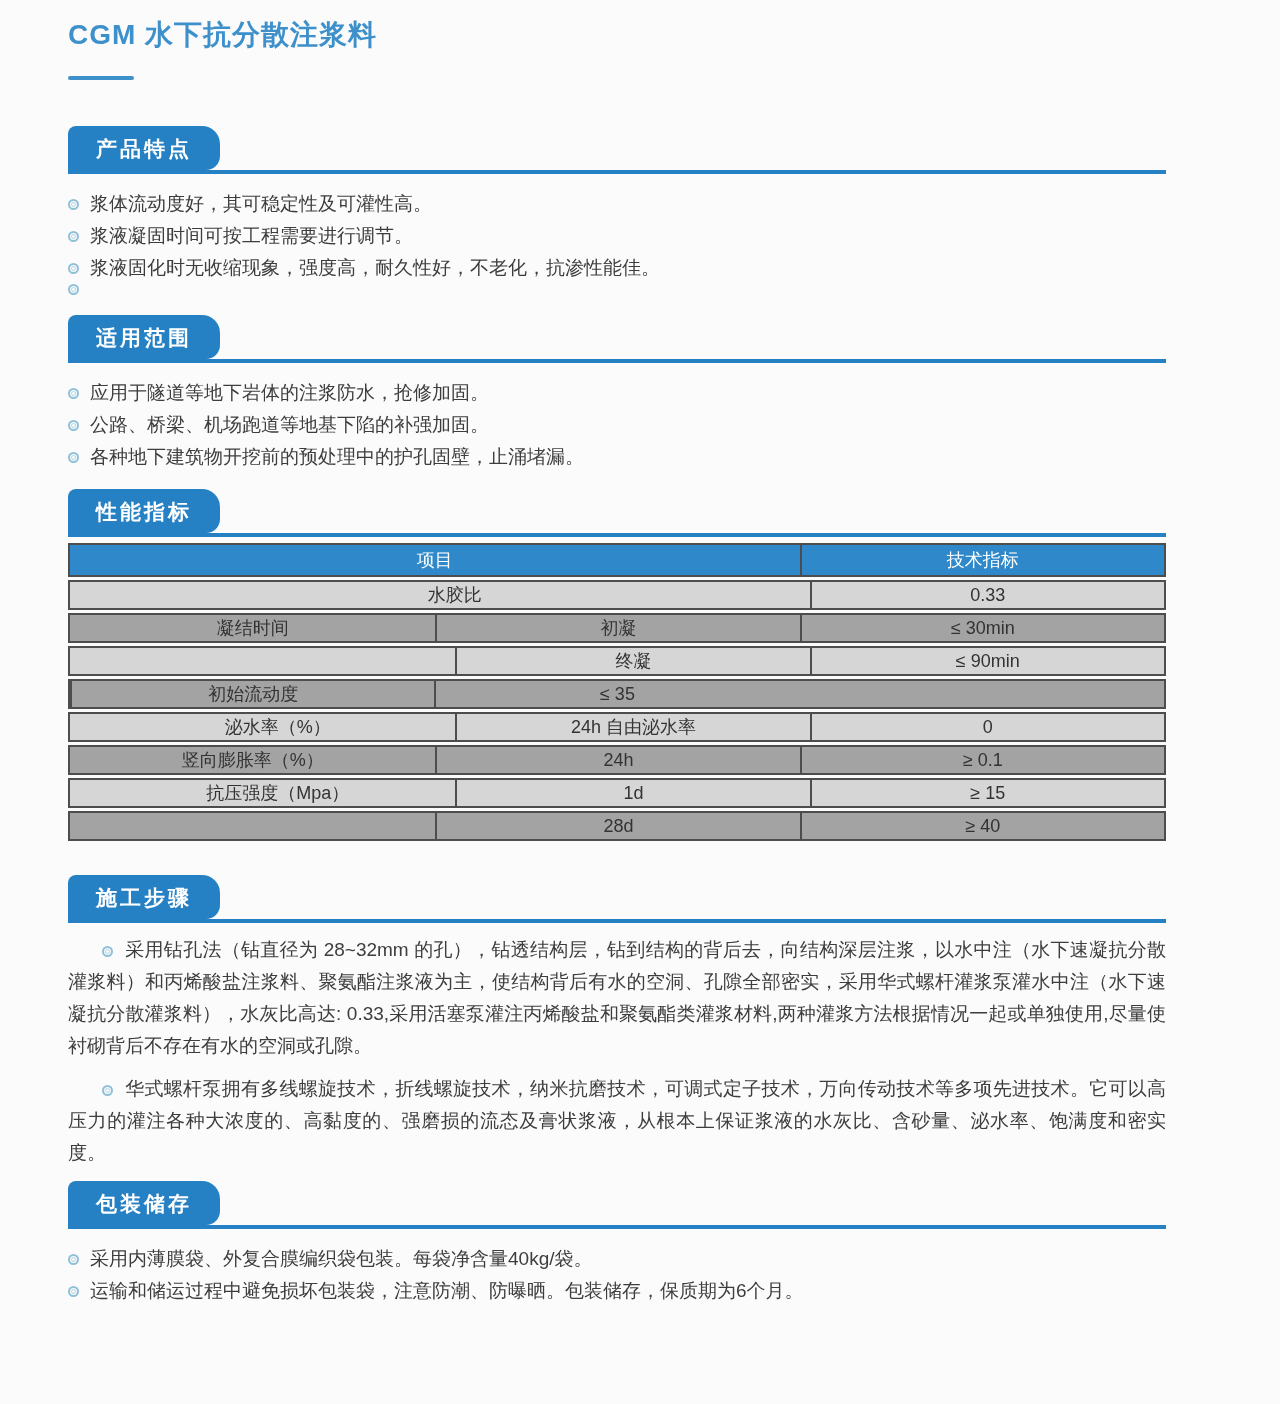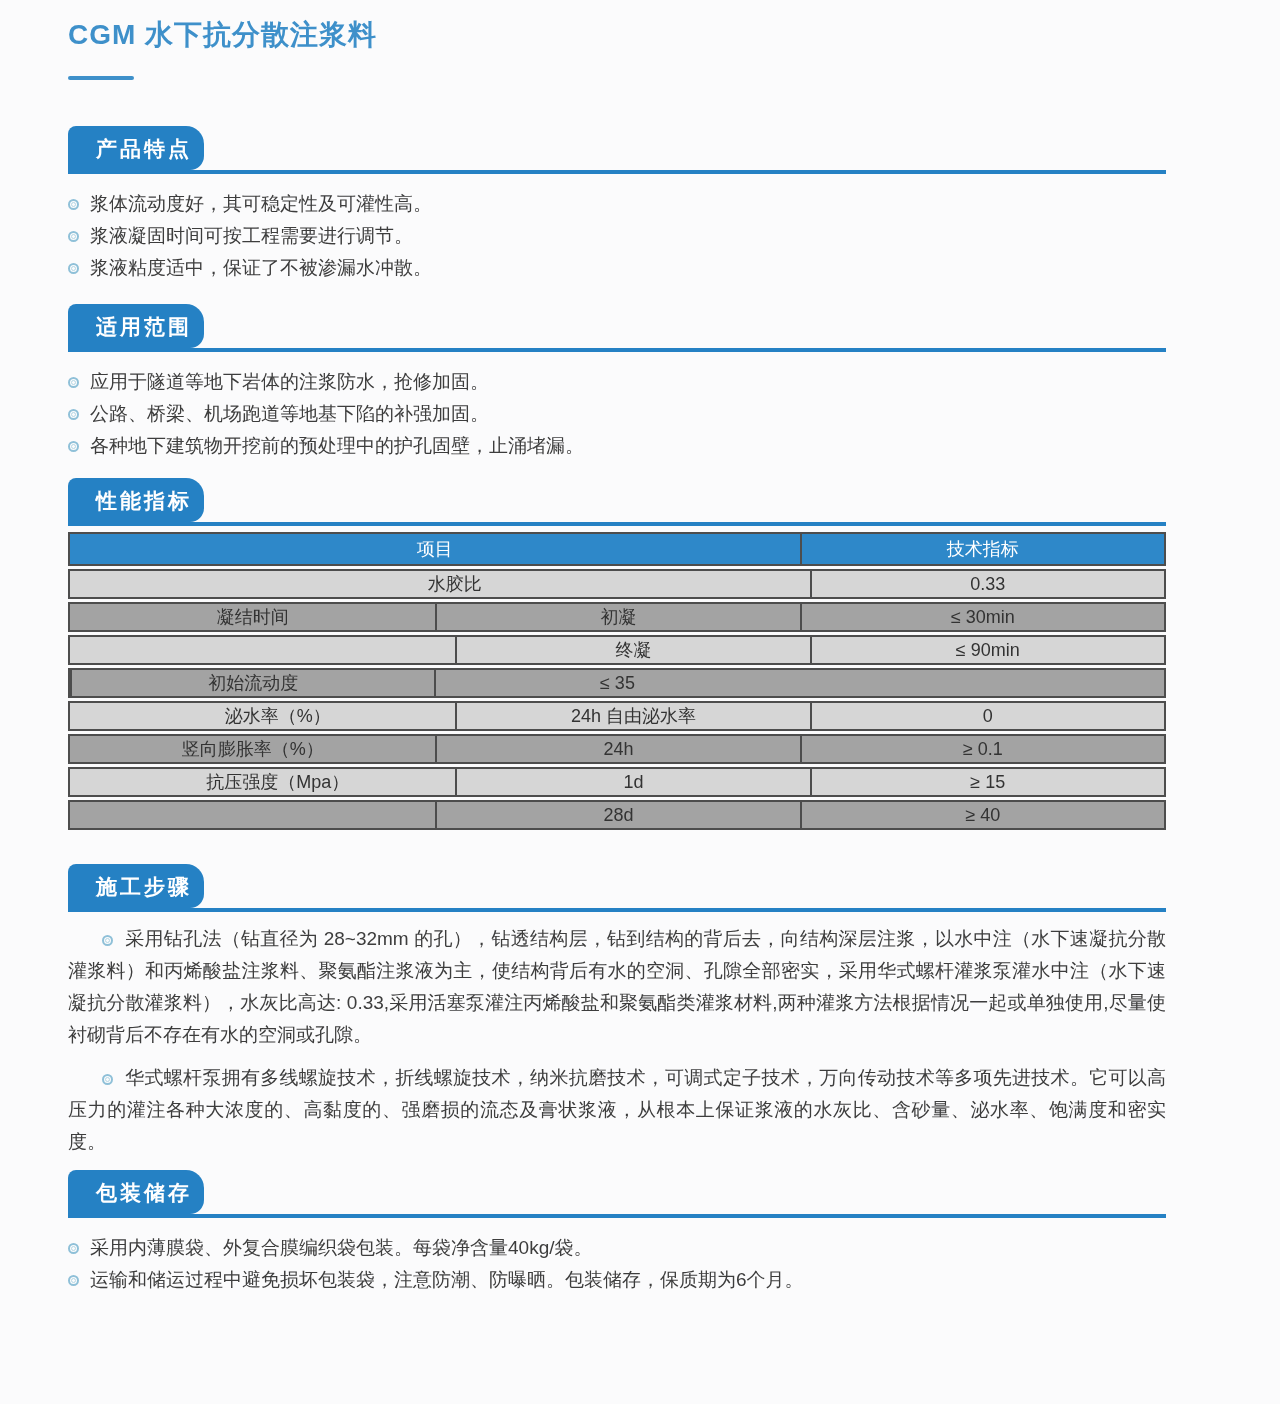--- a/index.html
+++ b/index.html
@@ -29,21 +29,21 @@
     margin-top:22px; border-radius:2px;
   }
 
   .section-head{
     border-bottom:4px solid var(--accent);
     font-size:0; 
   }
   .badge{
     display:inline-block; background:var(--accent); color:#ffffff;
     font-size:21px; font-weight:bold; letter-spacing:3px;
-    padding:9px 12px 7px 28px;
+    padding:9px 28px 7px 28px;
     border-radius:8px 18px 14px 0;
   }
 
   .blist{ list-style:none; margin:14px 0 0 0; padding:0; }
   .blist li{
     display:flex; align-items:center; gap:11px;
     font-size:19px; line-height:32px; color:var(--text);
   }
   .bullet-icon{
     flex:0 0 auto; width:11px; height:11px;
@@ -113,21 +113,24 @@
       <li>
         <span class="bullet-icon"></span>
         <span>浆体流动度好，其可稳定性及可灌性高。</span>
       </li>
       <li>
         <span class="bullet-icon"></span>
         <span>浆液凝固时间可按工程需要进行调节。</span>
       </li>
       <li>
         <span class="bullet-icon"></span>
-        <span>浆液粘度适中，保证了不被渗漏水冲散。</span>
+        <span>浆液固化时无收缩现象，强度高，耐久性好，不老化，抗渗性能佳。</span>
+      </li>
+      <li>
+        <span class="bullet-icon"></span>
       </li>
     </ul>
   </div>
 
   <div class="section sec-scope">
     <div class="section-head">
       <span class="badge">适用范围</span>
     </div>
     <ul class="blist">
       <li>

